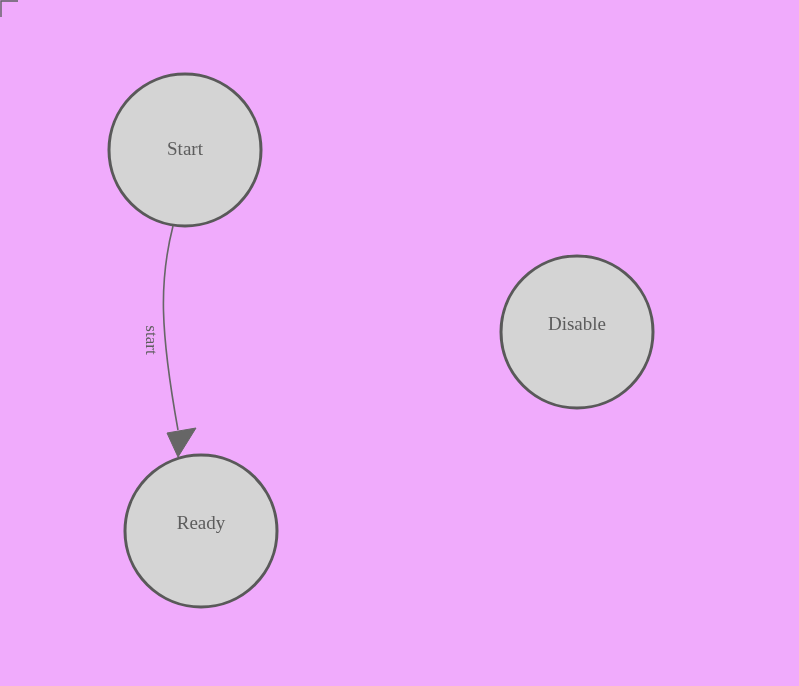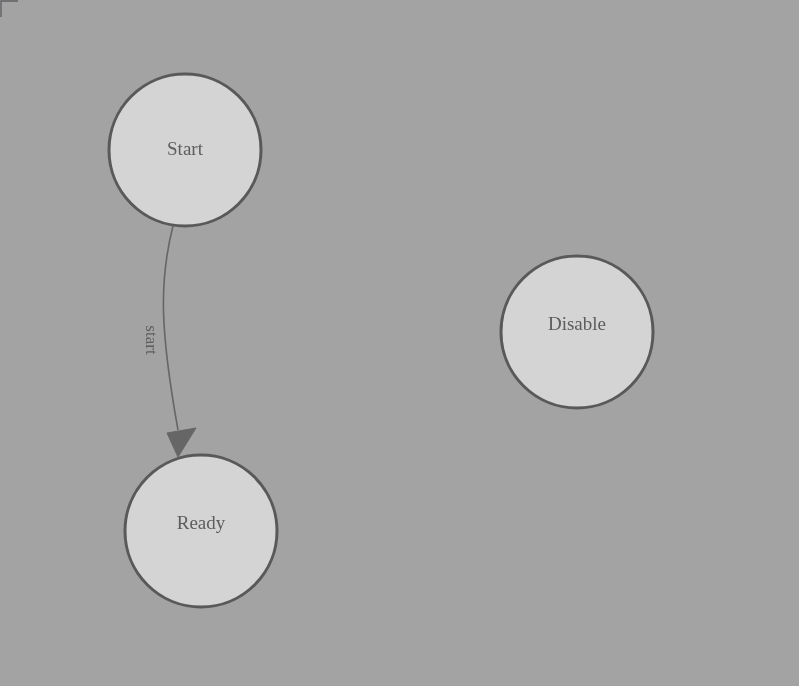--- a/index.html
+++ b/index.html
@@ -8,21 +8,21 @@
     padding: 0;
     background: #ffffff;
   }
   body {
     font-family: "Liberation Serif", serif;
   }
   #canvas {
     position: relative;
     width: 799px;
     height: 686px;
-    background: #a3a3a3;
+    background: #f0abfc;
     overflow: hidden;
   }
   #diagram-svg {
     position: absolute;
     top: 0;
     left: 0;
     width: 799px;
     height: 686px;
     display: block;
   }

